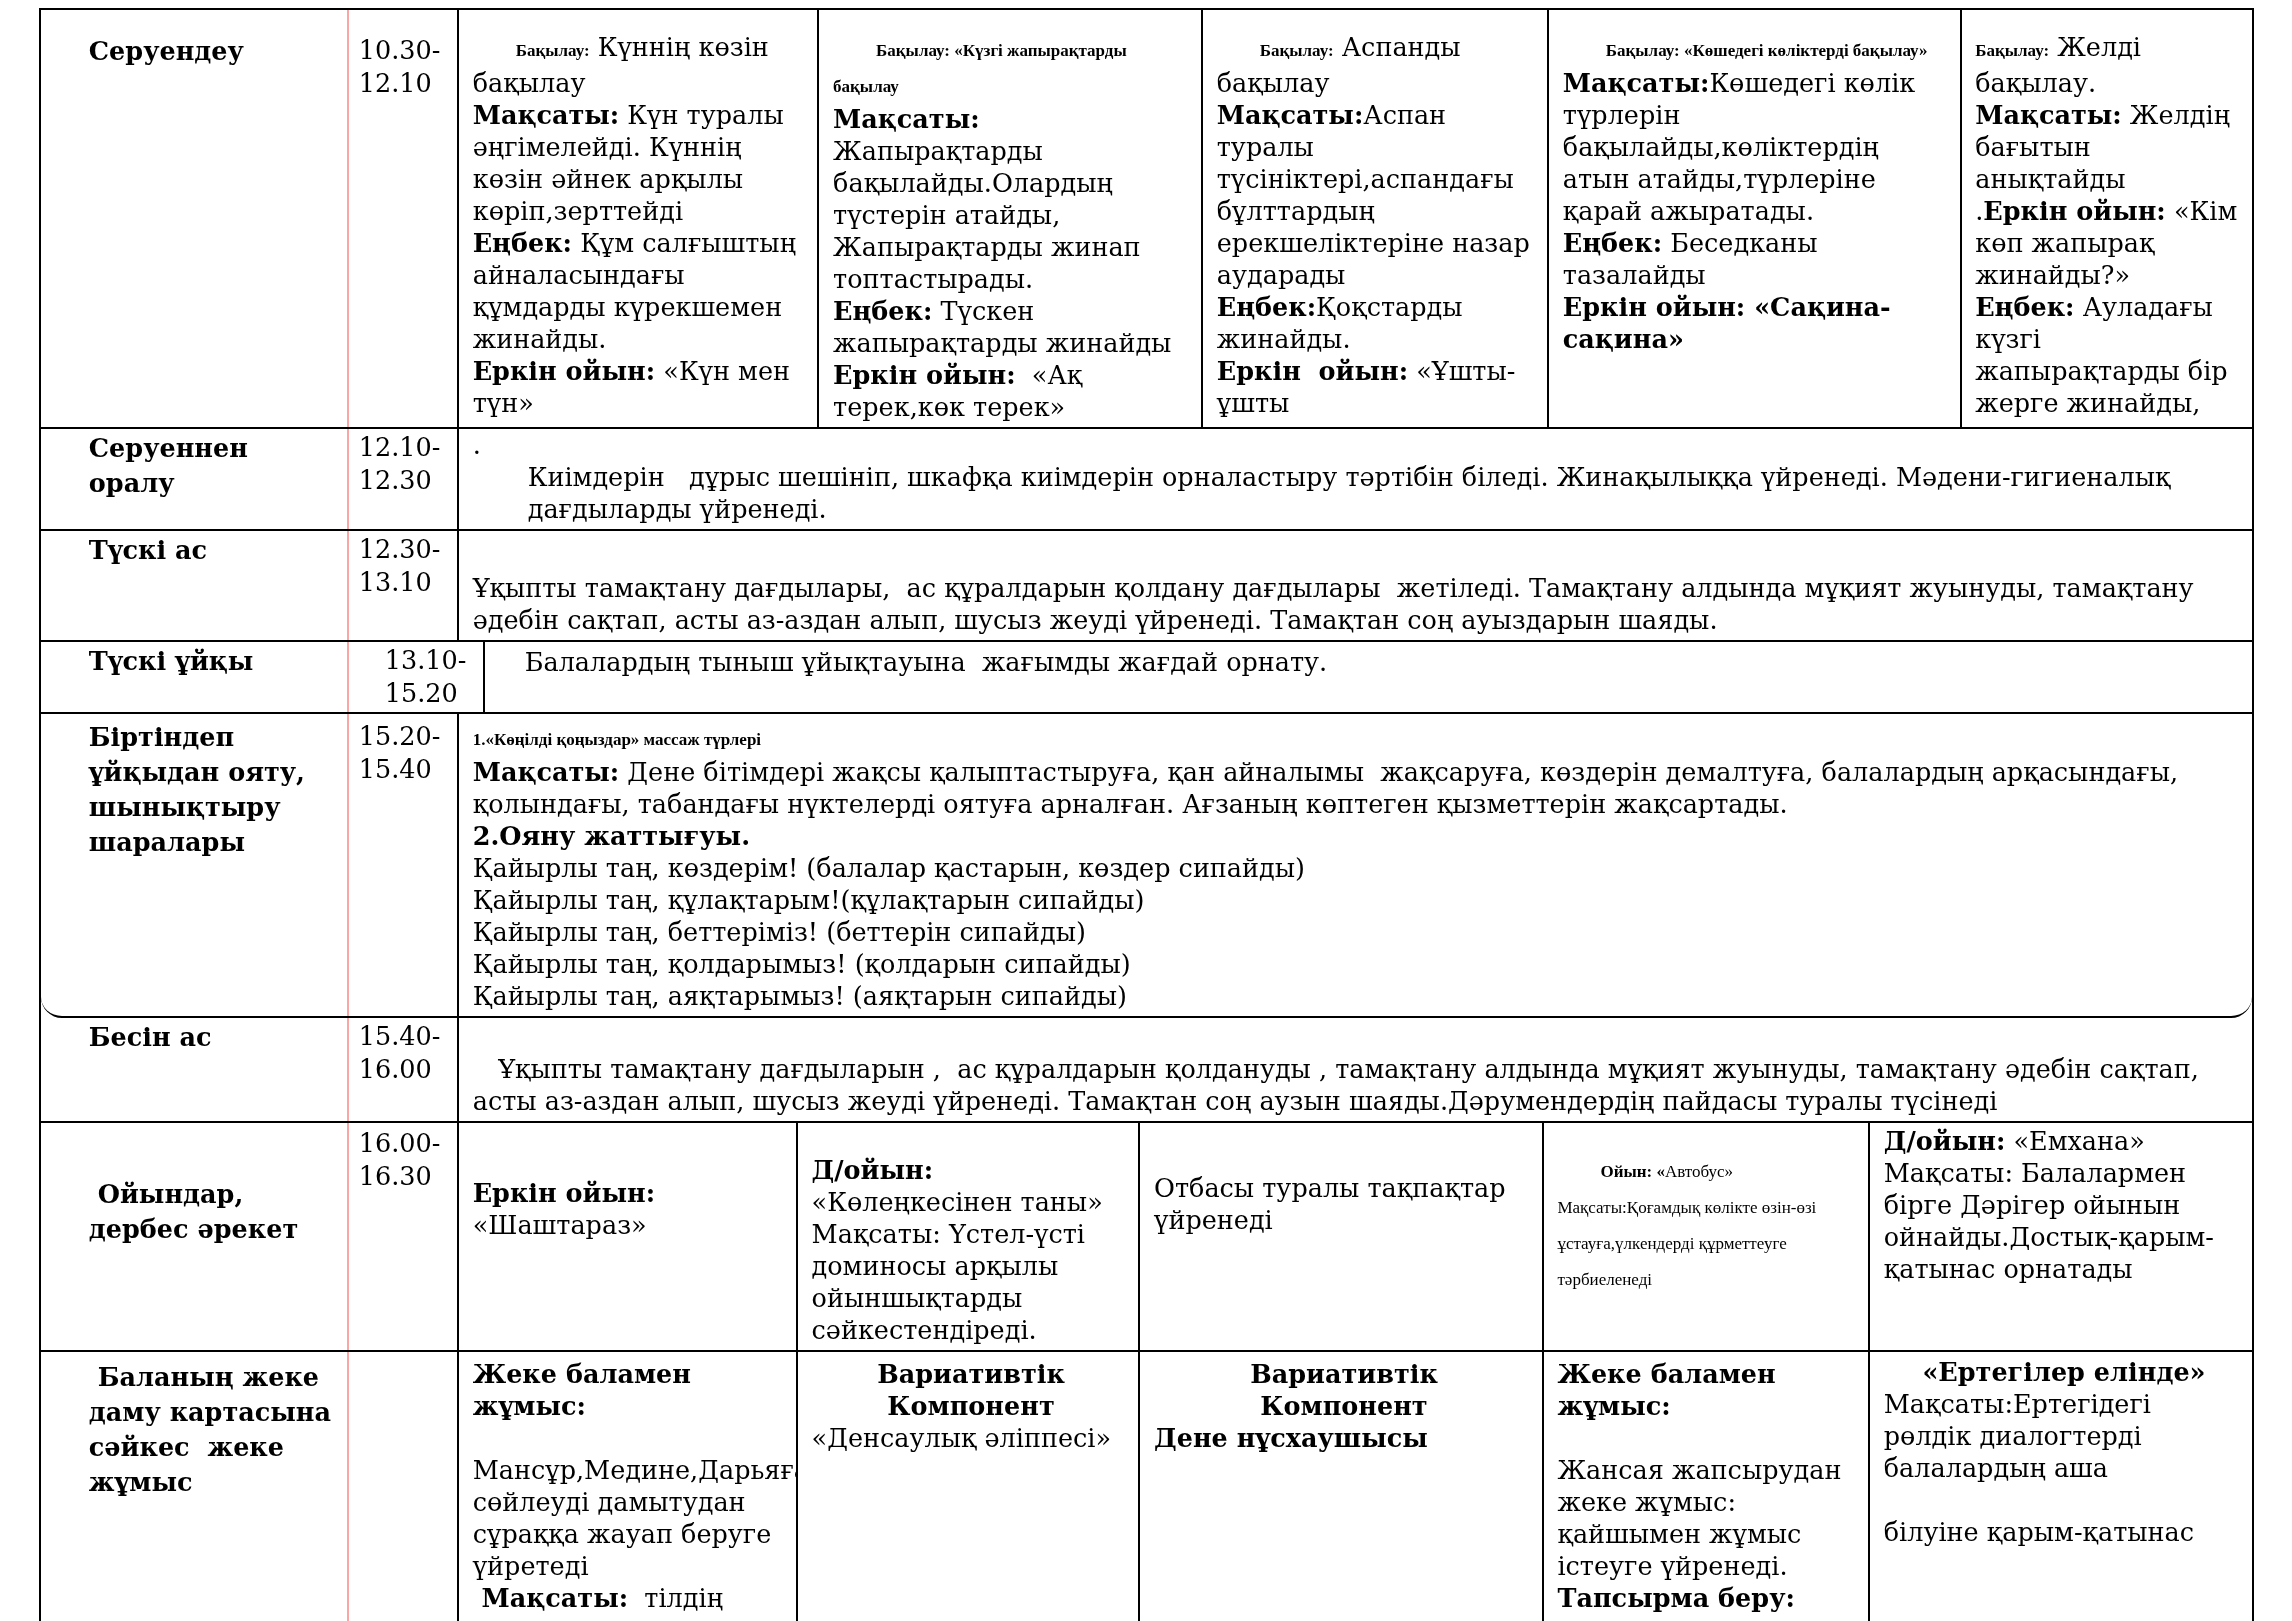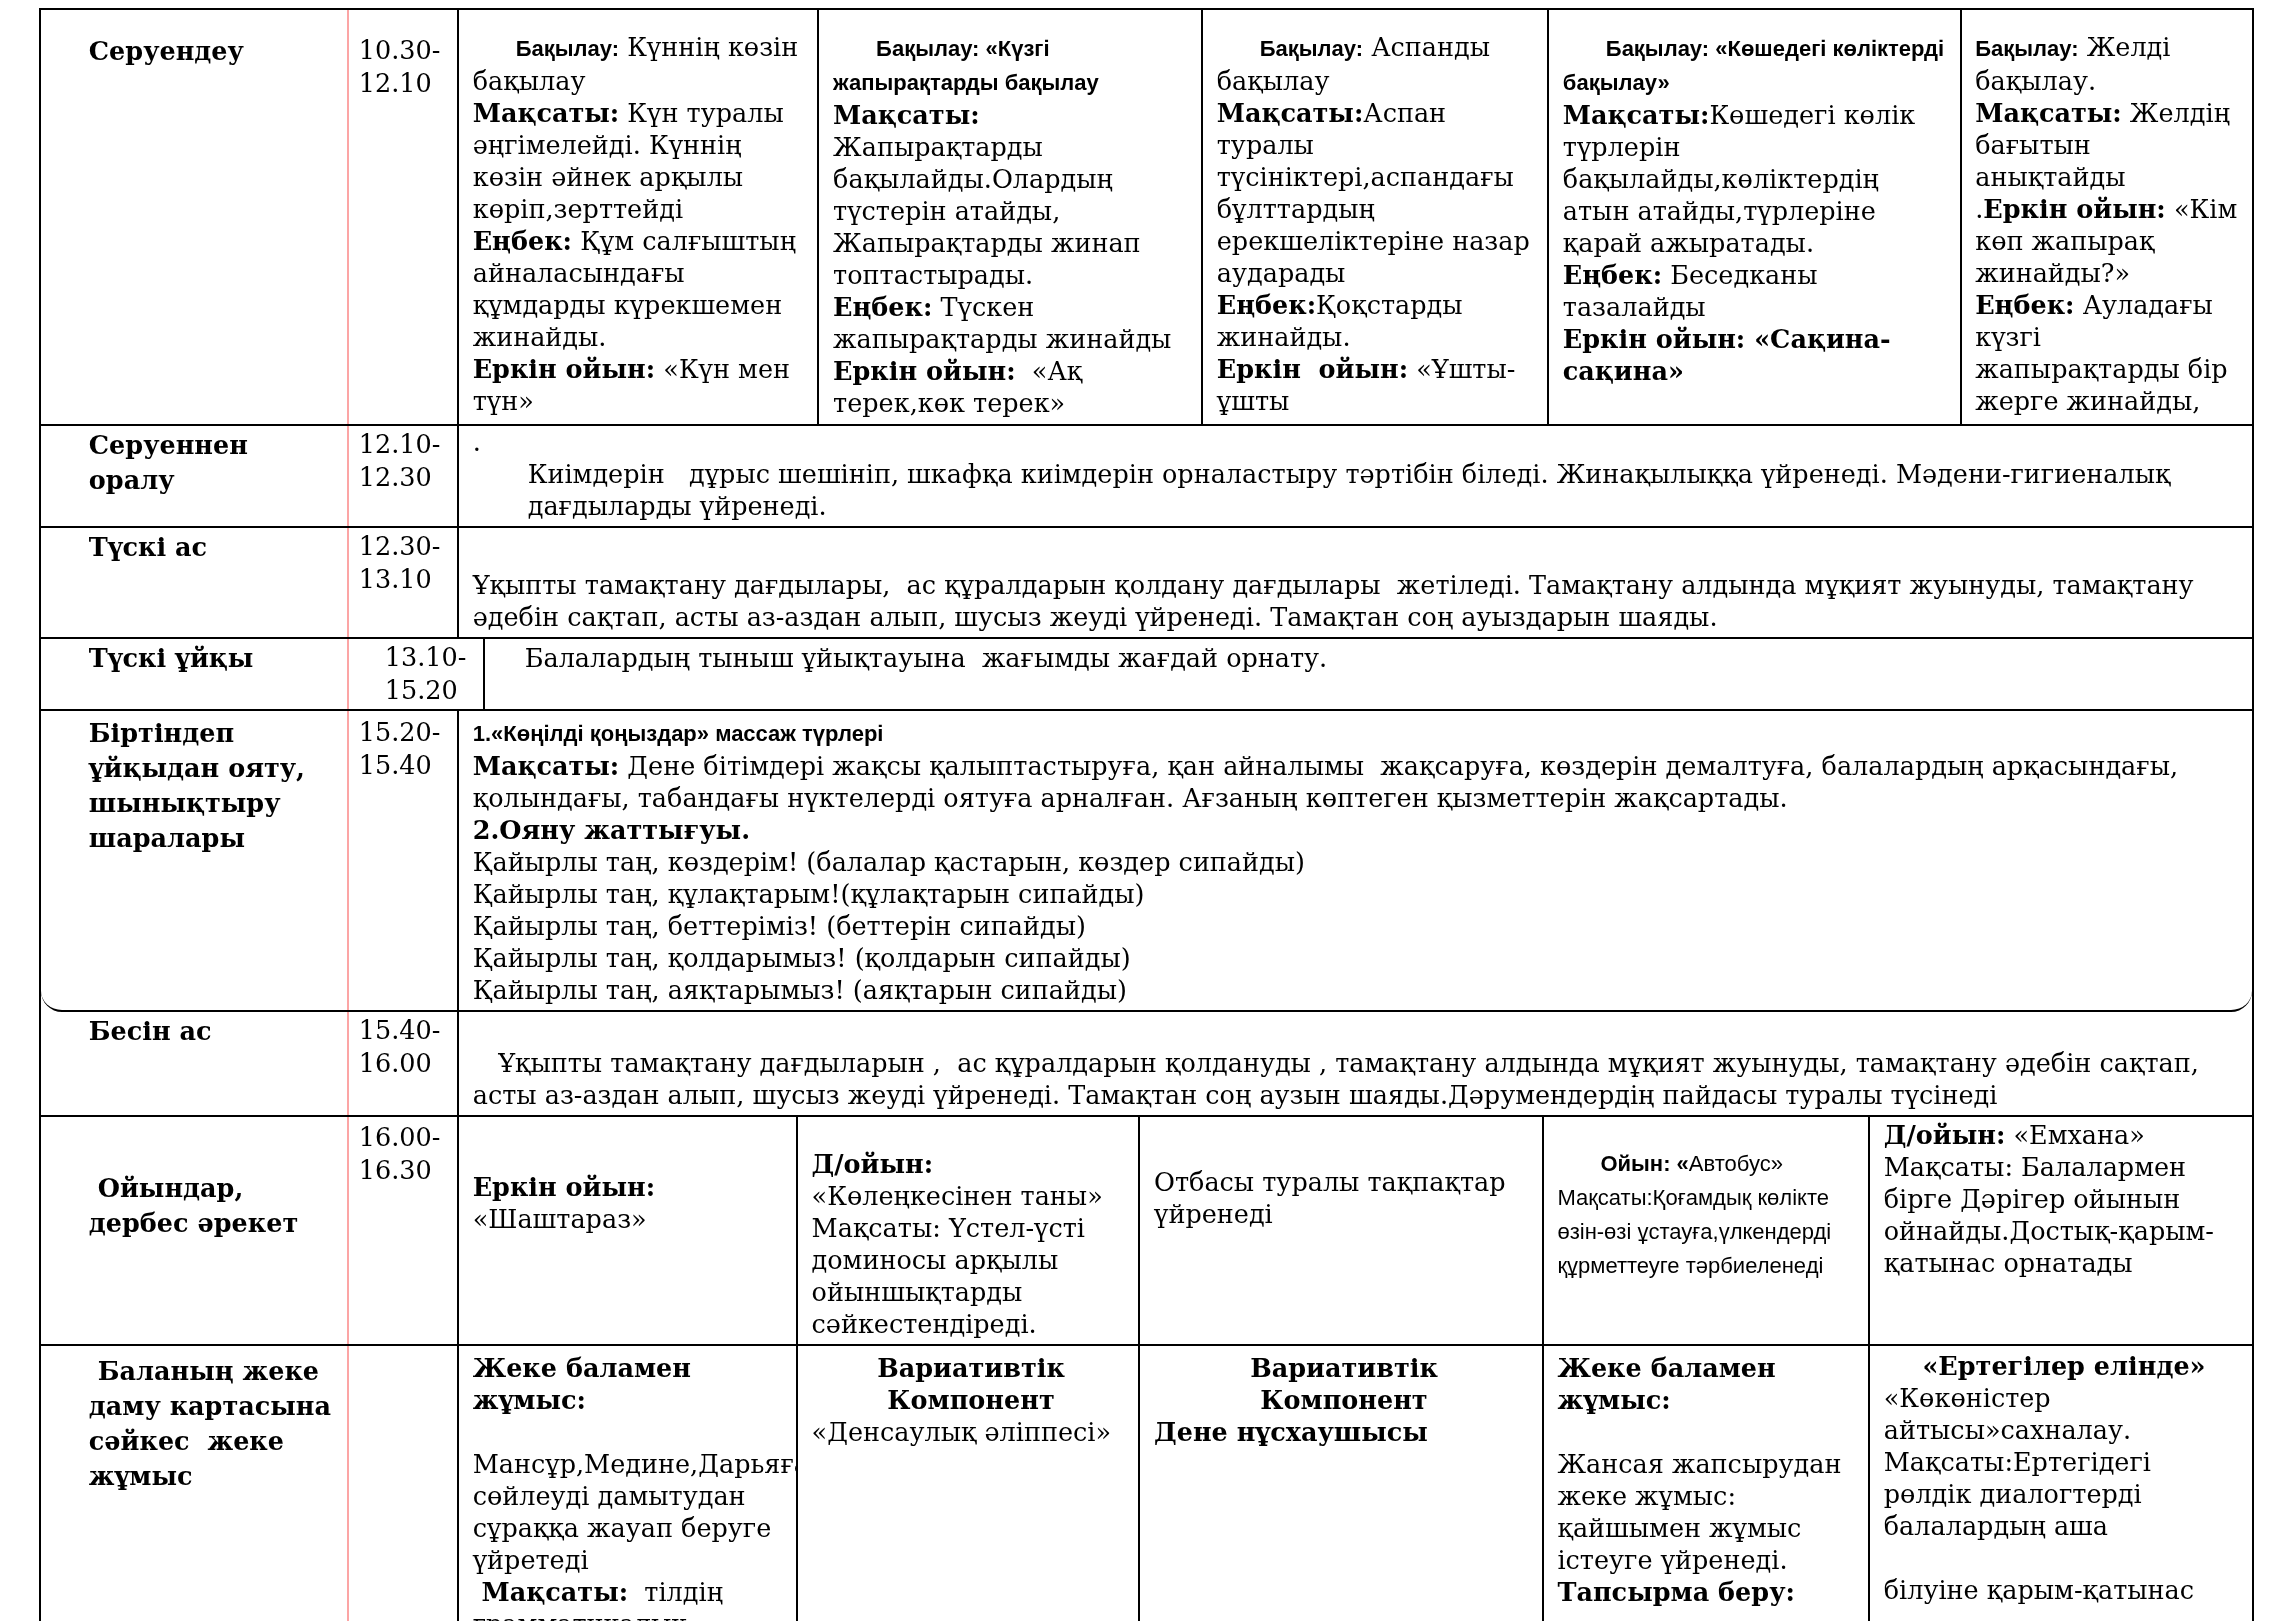--- a/index.html
+++ b/index.html
@@ -10,21 +10,21 @@
   .row:last-child{border-bottom:none;}
   .name-cell{flex:0 0 272px;width:272px;border-right:2px solid #fca5a5;font-weight:bold;
              padding:2px 9.8px 3.9px 11.8px;box-sizing:border-box;line-height:35px;white-space:pre-wrap;margin-left:36px;}
   .time-cell{flex:0 0 110px;width:110px;border-right:2px solid #000;
              padding:2px 3.9px 2px 9.8px;box-sizing:border-box;line-height:33px;}
   .content{flex:1 1 auto;display:flex;align-items:stretch;min-width:0;}
   .cell{box-sizing:border-box;padding:2px 7.8px 3.9px 13.7px;border-right:2px solid #000;overflow:hidden;}
   .cell:last-child{border-right:none;}
   .para{line-height:32px;min-height:32px;white-space:pre-wrap;}
   .b{font-weight:bold;}
-  .sans{font-family:Liberation Sans, sans-serif;font-size:22px;}
+  .sans{font-family:Liberation Serif, serif;font-size:17px;}
   .indent{text-indent:43px;}
   .indent-sm{text-indent:25.5px;}
   .pl{padding-left:55px;}
   .center{text-align:center;}
 </style>
 </head>
 <body>
 
 <div class="page">
   <div class="table" id="schedule">
@@ -184,21 +184,20 @@
             <div class="para"><span class="b ">Дене нұсхаушысы</span></div>
           </div>
           <div class="cell" style="width: 18.2%; padding-top: 5.9px;">
             <div class="para"><span class="b ">Жеке баламен жұмыс:</span></div>
             <div class="para"><span class=""></span></div>
             <div class="para"><span class="">Жансая жапсырудан жеке жұмыс: қайшымен жұмыс істеуге үйренеді.</span></div>
             <div class="para"><span class="b ">Тапсырма беру:</span></div>
           </div>
           <div class="cell" style="width: 21.3%; padding-top: 3.9px;">
             <div class="para center"><span class="b ">«Ертегілер елінде»</span></div>
-            <div class="para"><span class="">«Көкөністер айтысы»сахналау.</span></div>
             <div class="para"><span class="">Мақсаты:Ертегідегі рөлдік диалогтерді балалардың аша</span></div>
             <div class="para"><span class=""></span></div>
             <div class="para"><span class="">білуіне қарым-қатынас</span></div>
           </div>
         </div>
       </div>
     </div>
 </div>
 
 

